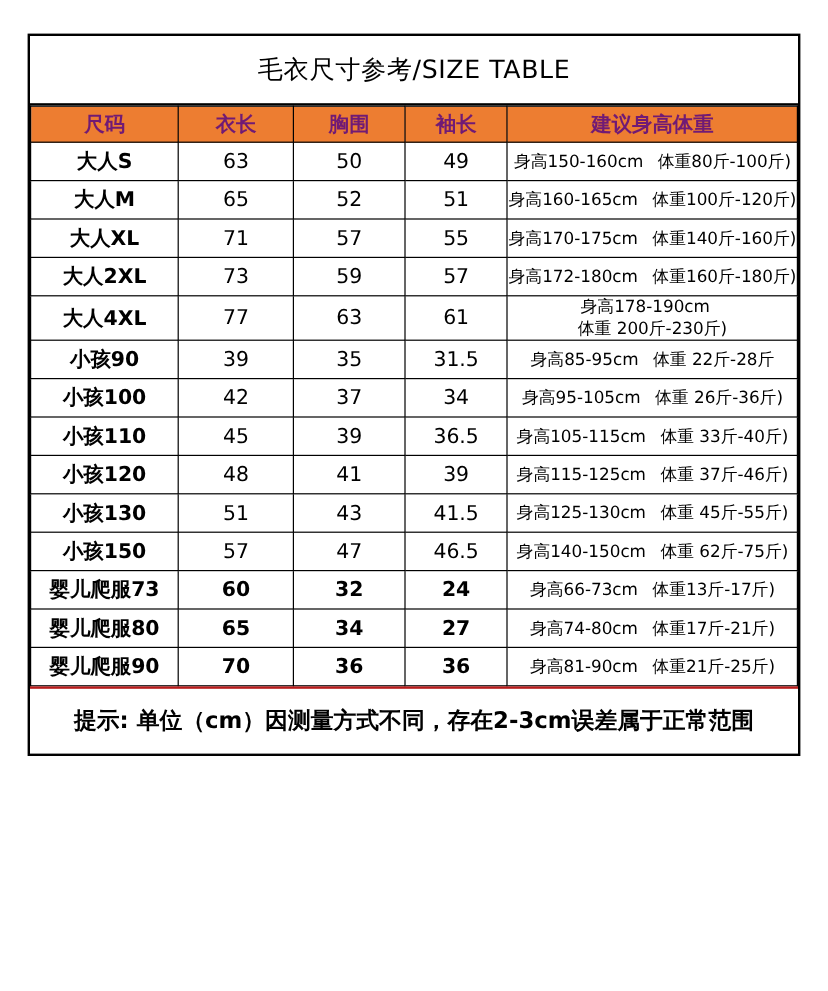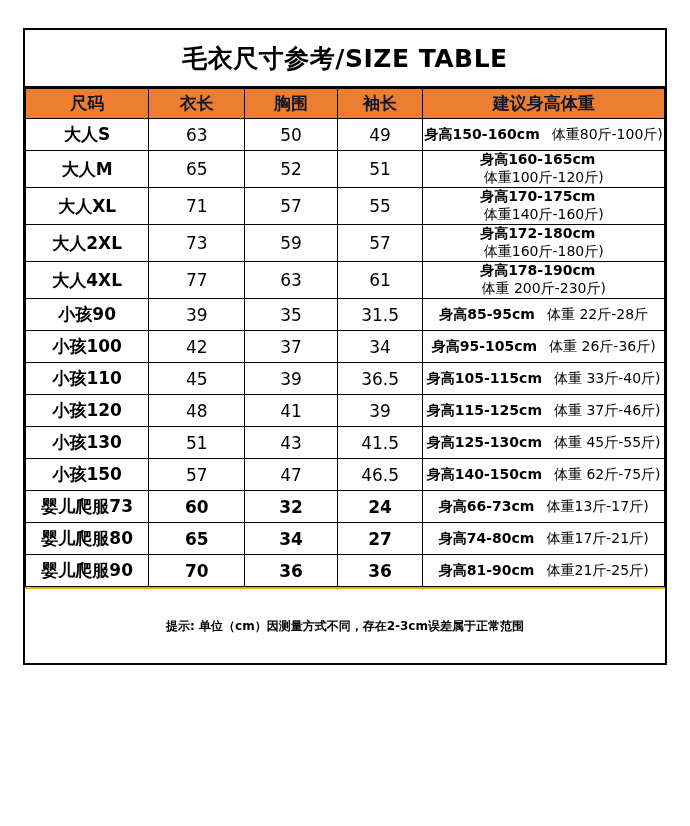--- a/index.html
+++ b/index.html
@@ -10,43 +10,43 @@
     font-family: "DejaVu Sans", "Liberation Sans", sans-serif;
     color: #000;
   }
   .sheet { position: relative; width: 690px; height: 826px; background: #fff; }
   .table-box {
     position: absolute; left: 23px; top: 28px; width: 644px;
     border: 2px solid #000; background: #fff;
   }
   .title-bar {
     height: 58px; display: flex; align-items: center; justify-content: center;
-    font-size: 25px; font-weight: bold; letter-spacing: 0.5px;
+    font-size: 21px; font-weight: normal; letter-spacing: 0.5px;
     border-bottom: 2px solid #000;
   }
   table.size-table {
     width: 100%; border-collapse: collapse; table-layout: fixed;
   }
   .size-table th, .size-table td {
     border: 1px solid #000; text-align: center; vertical-align: middle; padding: 0;
   }
   .size-table thead th {
-    height: 30px; font-size: 17px; font-weight: bold; color: #0f172a;
+    height: 30px; font-size: 17px; font-weight: bold; color: #701a75;
   }
   .size-table tbody td { height: 32px; font-size: 17px; background: #fff; }
   .size-table td.size { font-weight: bold; }
   .size-table tr.bold-row td { font-weight: bold; }
   .size-table td.note { font-size: 14px; font-weight: normal; }
   .size-table tr.bold-row td.note { font-weight: normal; }
-  .size-table td.note .h { display: inline-block; margin-right: 12px; font-weight: bold; }
+  .size-table td.note .h { display: inline-block; margin-right: 12px; }
   .size-table td.note .w { display: inline-block; }
   .footer-bar {
-    height: 76px; display: flex; align-items: center; justify-content: center;
-    font-size: 12px; font-weight: bold;
-    border-top: 2px solid #eab308;
+    height: 56px; display: flex; align-items: center; justify-content: center;
+    font-size: 19px; font-weight: bold;
+    border-top: 2px solid #b91c1c;
   }
 </style>
 </head>
 <body>
 
 <div class="sheet">
   <div class="table-box">
 
     <div class="title-bar">毛衣尺寸参考/SIZE TABLE</div>
 

